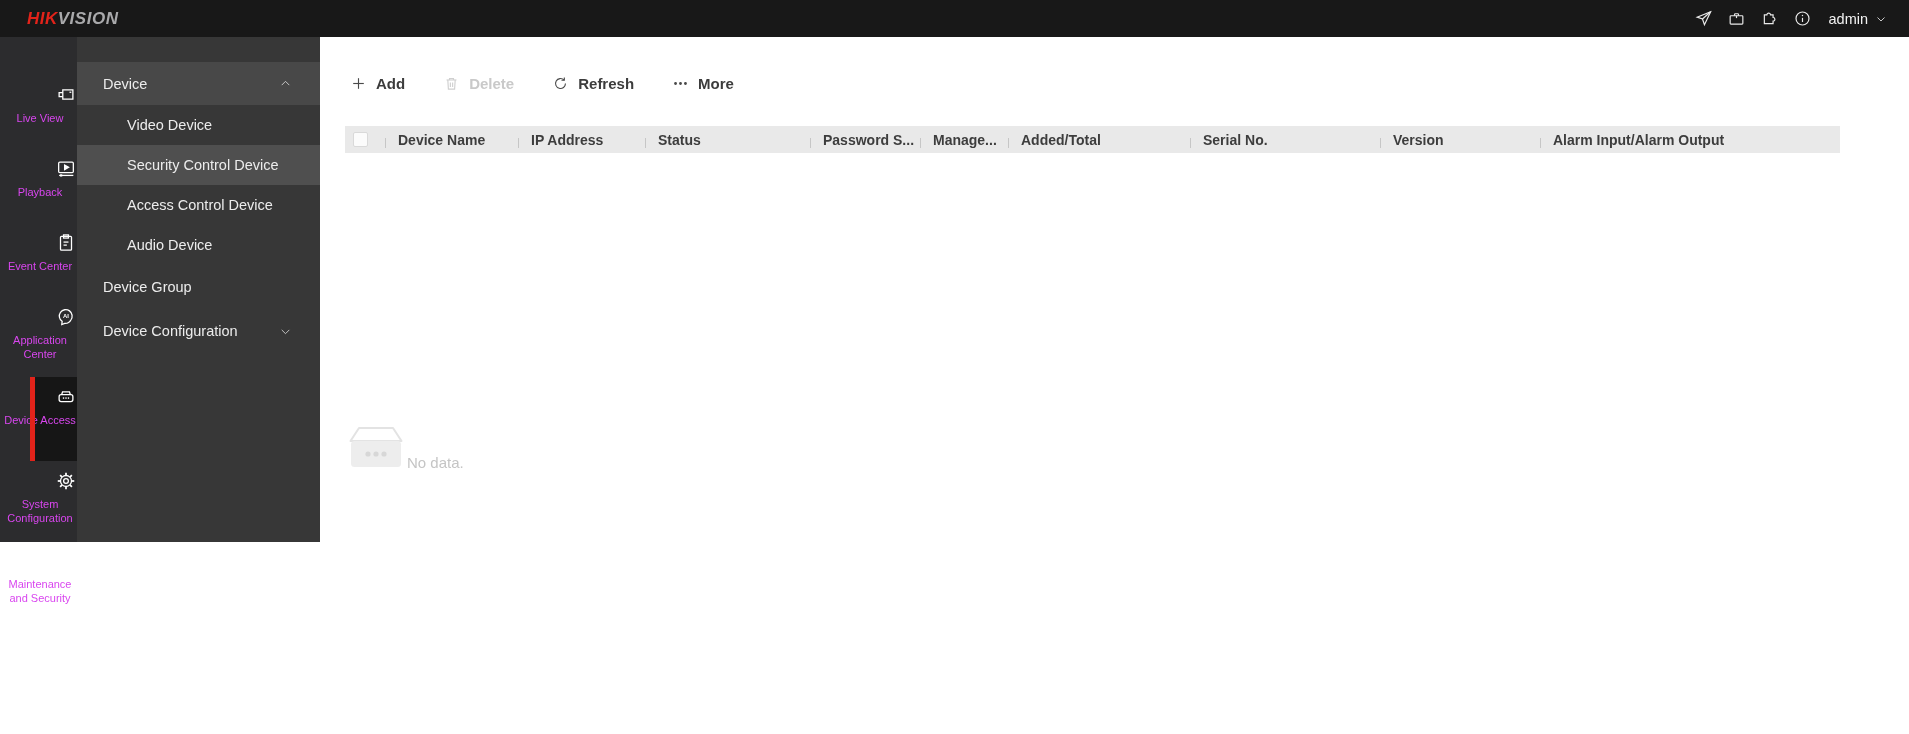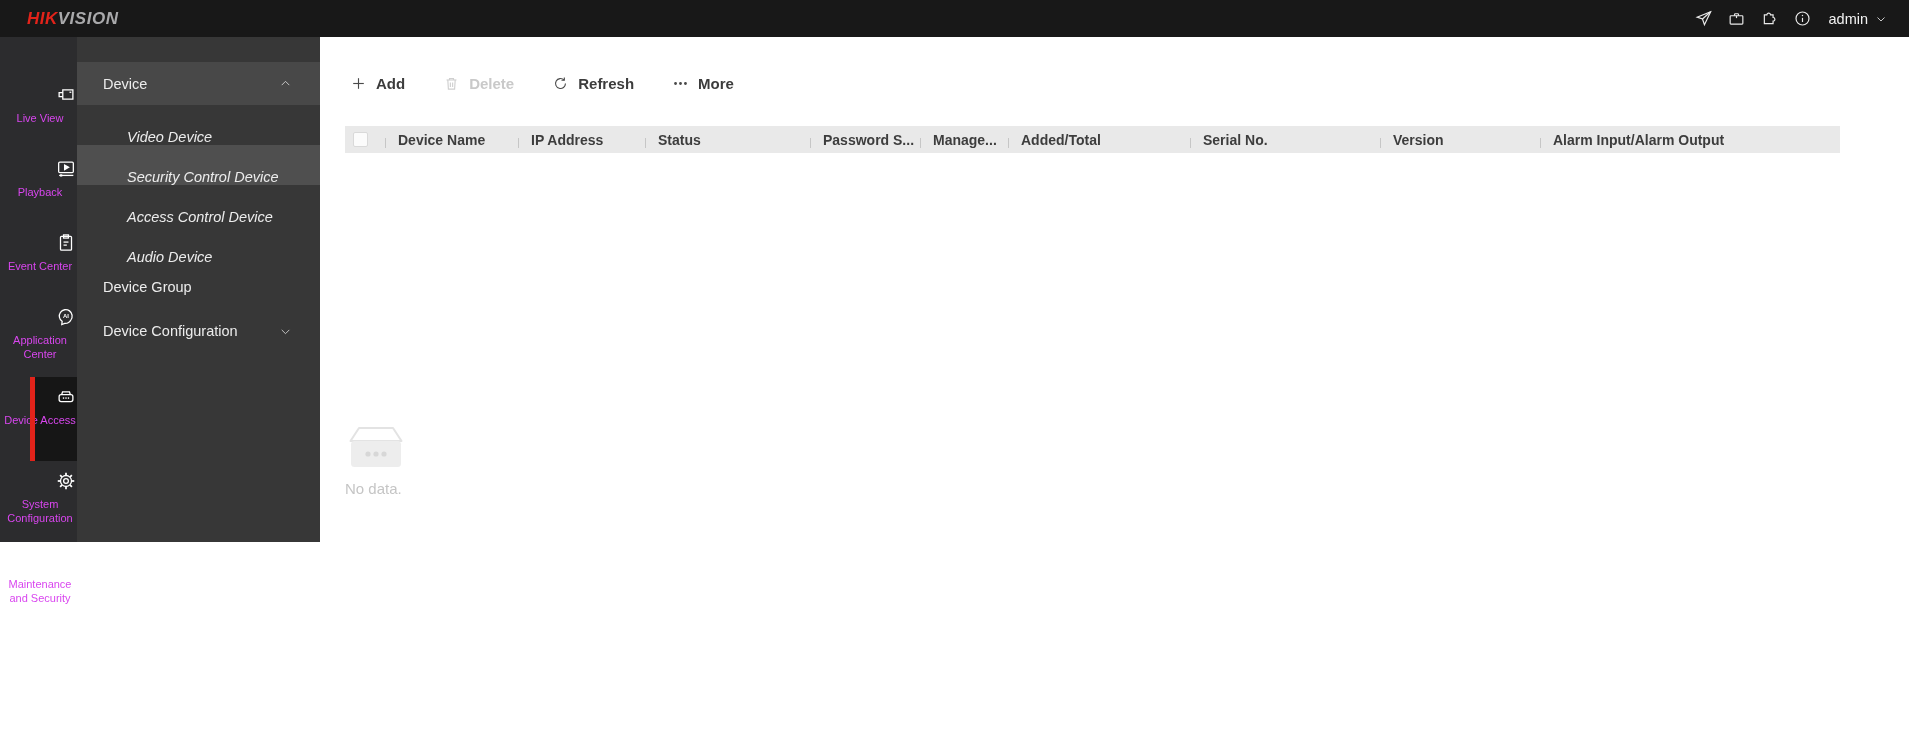--- a/index.html
+++ b/index.html
@@ -32,21 +32,21 @@
   .side-item.selected::before { content:""; position:absolute; left:0; top:0; bottom:0;
     width:5px; background:#e2231a; }
   .side-item svg { stroke:#fff; fill:none; stroke-width:1.4; margin-bottom:5px; }
   .side-label { font-size:11px; line-height:1.3; width:74px; }
 
   
   .submenu { width:243px; background:#373737; flex:0 0 243px; padding-top:25px;
     color:#ececec; font-size:14.5px; }
   .sub-header { height:43px; background:#484848; display:flex; align-items:center;
     justify-content:space-between; padding:0 28px 0 26px; cursor:pointer; }
-  .sub-child { height:40px; display:flex; align-items:flex-end; padding-left:50px; cursor:pointer;font-style:italic; }
+  .sub-child { height:40px; display:flex; align-items:center; padding-left:50px; cursor:pointer; }
   .sub-child.selected { background:#4f4f4f; }
   .sub-top { height:44px; display:flex; align-items:center; justify-content:space-between;
     padding:0 28px 0 26px; cursor:pointer; }
   .submenu svg { stroke:#d8d8d8; fill:none; stroke-width:1.6; }
 
   
   .content { flex:1; background:#fff; min-width:0; }
   .toolbar { padding:35px 0 0 30px; height:57px; display:flex; align-items:center; gap:38px; }
   .tool-btn { display:flex; align-items:center; gap:9px; font-size:15px; color:#3c3c3c; cursor:pointer;font-weight:bold; }
   .tool-btn svg { stroke:#4a4a4a; fill:none; stroke-width:1.6; }
@@ -55,22 +55,22 @@
 
   .table-header { margin:32px 69px 0 25px; height:27px; background:#e9e9e9;
     display:grid; grid-template-columns:40px 133px 127px 165px 110px 88px 182px 190px 160px 1fr;
     align-items:center; font-size:14px; font-weight:bold; color:#3d3d3d; }
   .th { position:relative; padding-left:13px; white-space:nowrap; overflow:hidden; }
   .th::before { content:""; position:absolute; left:0; top:6px; width:1px; height:15px; background:#c6c6c6; }
   .th-check { display:flex; align-items:center; padding-left:8px; }
   .checkbox { width:15px; height:15px; background:#fbfbfb; border:1px solid #d9d9d9;
     border-radius:2px; cursor:pointer; }
 
-  .empty-state { margin:272px 69px 0 25px; display:flex; flex-direction:column;
-    align-items:flex-start; }
+  .empty-state { margin:272px 69px 0 25px; display:flex; flex-direction:row;
+    align-items:flex-end; }
   .empty-text { margin-top:9px; font-size:15px; color:#c5c5c5; }
 </style>
 </head>
 <body>
 
 <div class="app">
 
   <header class="topbar">
     <div class="logo">
       <span class="hik">HIK</span><span class="vision">VISION</span>

